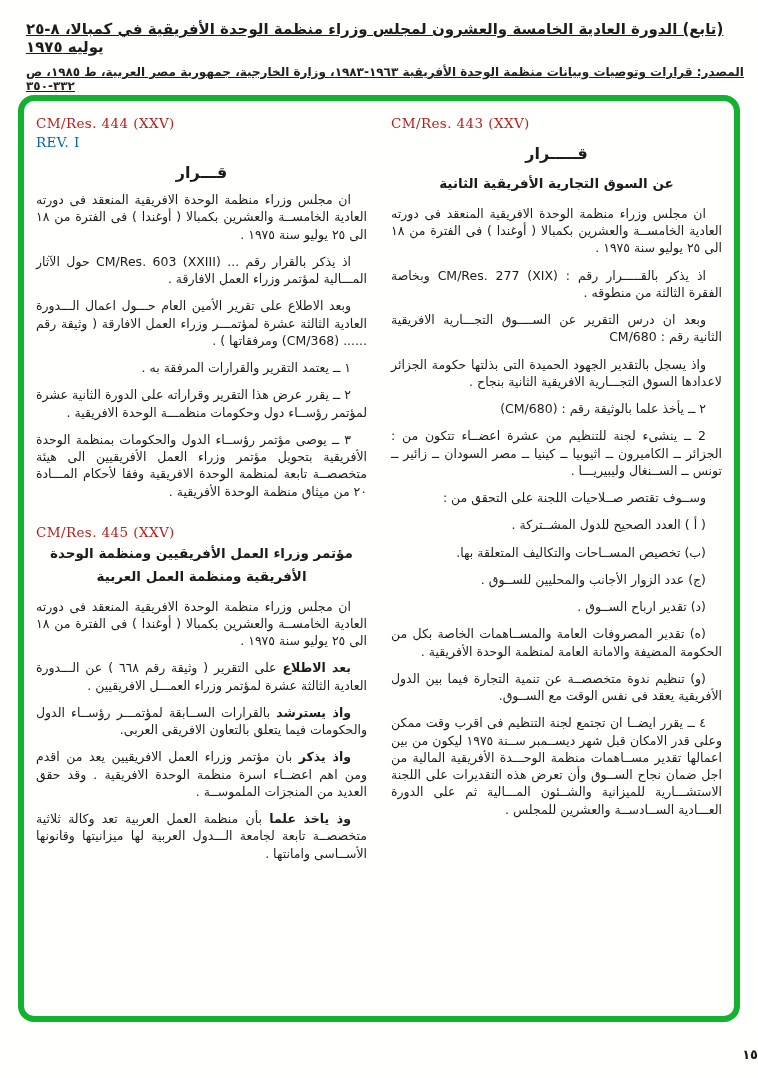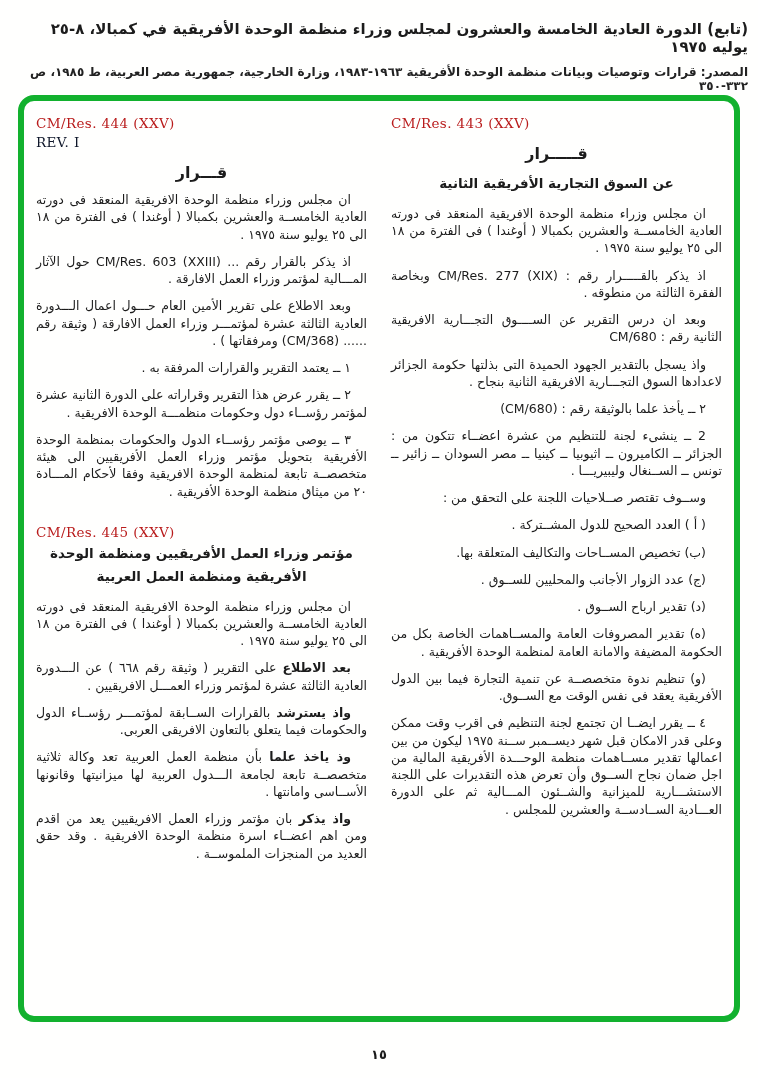--- a/index.html
+++ b/index.html
@@ -6,21 +6,21 @@
   html,body { background:#ffffff; }
   body {
     width:758px; height:1078px;
     font-family:"DejaVu Sans", sans-serif;
     color:#1c1c1c;
     position:relative;
     overflow:hidden;
   }
   .page { position:absolute; inset:0; background:#fffffe; }
 
-  .header { position:absolute; top:20px; left:26px; right:10px; text-align:right; direction:rtl; }
+  .header { position:absolute; top:20px; left:26px; right:10px; text-align:left; direction:rtl;text-decoration:underline; }
   .header-line1 { font-size:15px; font-weight:bold; letter-spacing:0; }
   .header-line2 { font-size:12px; font-weight:bold; margin-top:9px; color:#222; }
 
   .green-box {
     position:absolute; left:18px; top:95px; width:722px; height:927px;
     border:6px solid #12b12e; border-radius:16px;
     background:#fffffe;
     padding:14px 12px 8px;
     overflow:hidden;
   }
@@ -29,21 +29,21 @@
 
   .res-ref {
     direction:ltr; text-align:left;
     font-family:"DejaVu Serif", serif;
     font-size:13.5px; color:#b91c1c; letter-spacing:0.4px;
     margin-bottom:2px;
   }
   .res-rev {
     direction:ltr; text-align:left;
     font-family:"DejaVu Serif", serif;
-    font-size:13.5px; color:#0f172a; letter-spacing:0.4px;
+    font-size:13.5px; color:#0369a1; letter-spacing:0.4px;
     margin-top:3px;
   }
   .res-heading {
     direction:rtl; text-align:center;
     font-size:16px; font-weight:bold;
     margin:13px 0 9px;
   }
   .res-subtitle {
     direction:rtl; text-align:center;
     font-size:13.5px; font-weight:bold;
@@ -56,21 +56,21 @@
     text-align:justify;
     font-size:12.5px; line-height:1.38;
     margin-bottom:10px;
     text-indent:16px;
   }
   .para b { font-weight:bold; }
   .section-gap { height:14px; }
 
   .page-number {
     position:absolute; bottom:16px; left:0; right:0;
-    text-align:center; direction:rtl;
+    direction:rtl;
     font-size:13px; font-weight:bold; color:#1a1a1a;
   }
 </style>
 </head>
 <body>
 
 <div class="page">
 
   <div class="header">
     <div class="header-line1">(تابع) الدورة العادية الخامسة والعشرون لمجلس وزراء منظمة الوحدة الأفريقية في كمبالا، ٨-٢٥ يوليه ١٩٧٥</div>
@@ -120,22 +120,22 @@
         <div class="section-gap"></div>
 
         <div>
           <div class="res-ref">CM/Res. 445 (XXV)</div>
           <div class="res-subtitle">مؤتمر وزراء العمل الأفريقيين ومنظمة الوحدة</div>
           <div class="res-subtitle res-subtitle-block">الأفريقية ومنظمة العمل العربية</div>
           <div class="paras">
               <p class="para">ان مجلس وزراء منظمة الوحدة الافريقية المنعقد فى دورته العادية الخامســة والعشرين بكمبالا ( أوغندا ) فى الفترة من ١٨ الى ٢٥ يوليو سنة ١٩٧٥ .</p>
               <p class="para"><b>بعد الاطلاع</b> على التقرير ( وثيقة رقم ٦٦٨ ) عن الـــدورة العادية الثالثة عشرة لمؤتمر وزراء العمـــل الافريقيين .</p>
               <p class="para"><b>واذ يسترشد</b> بالقرارات الســابقة لمؤتمـــر رؤســاء الدول والحكومات فيما يتعلق بالتعاون الافريقى العربى.</p>
+              <p class="para"><b>واذ يذكر</b> بان مؤتمر وزراء العمل الافريقيين يعد من اقدم ومن اهم اعضــاء اسرة منظمة الوحدة الافريقية . وقد حقق العديد من المنجزات الملموســة .</p>
               <p class="para"><b>وذ ياخذ علما</b> بأن منظمة العمل العربية تعد وكالة ثلاثية متخصصــة تابعة لجامعة الـــدول العربية لها ميزانيتها وقانونها الأســاسى وامانتها .</p>
-              <p class="para"><b>واذ يذكر</b> بان مؤتمر وزراء العمل الافريقيين يعد من اقدم ومن اهم اعضــاء اسرة منظمة الوحدة الافريقية . وقد حقق العديد من المنجزات الملموســة .</p>
             </div>
         </div>
       </section>
 
     </div>
   </div>
 
   <div class="page-number">١٥</div>
 
 </div>

